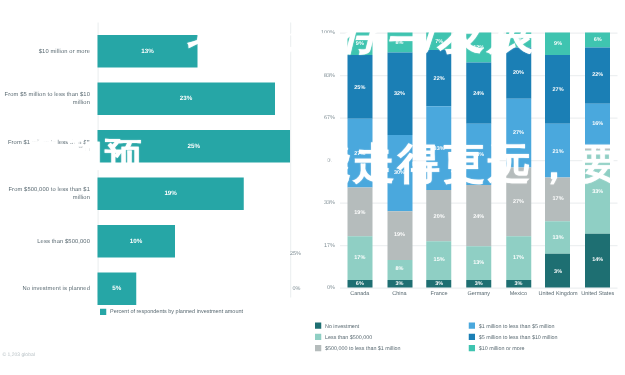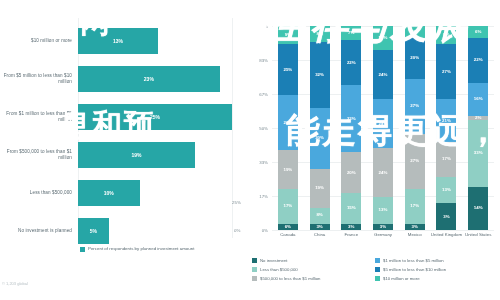--- a/index.html
+++ b/index.html
@@ -70,21 +70,20 @@
   }
   .rp-legend-sw{width:5px;height:5px;flex:0 0 5px;}
   .rp-legend-tx{font-size:4.3px;color:#5a6a72;white-space:nowrap;}
 
   
   .wm{
     position:absolute;color:#ffffff;font-weight:bold;
     font-family:"DejaVu Sans",sans-serif;
     white-space:nowrap;pointer-events:none;
     text-shadow:0 0 1px rgba(255,255,255,.9);
-    margin-left:40px;
   }
   .wm-1{left:8px;top:2px;font-size:30px;letter-spacing:2px;}
   .wm-2{left:150px;top:0px;font-size:38px;letter-spacing:2px;font-style:italic;}
   .wm-3{left:20px;top:105px;font-size:30px;letter-spacing:2px;}
   .wm-4{left:246px;top:108px;font-size:34px;letter-spacing:2px;}
 </style>
 </head>
 <body>
 
 <div class="page">

